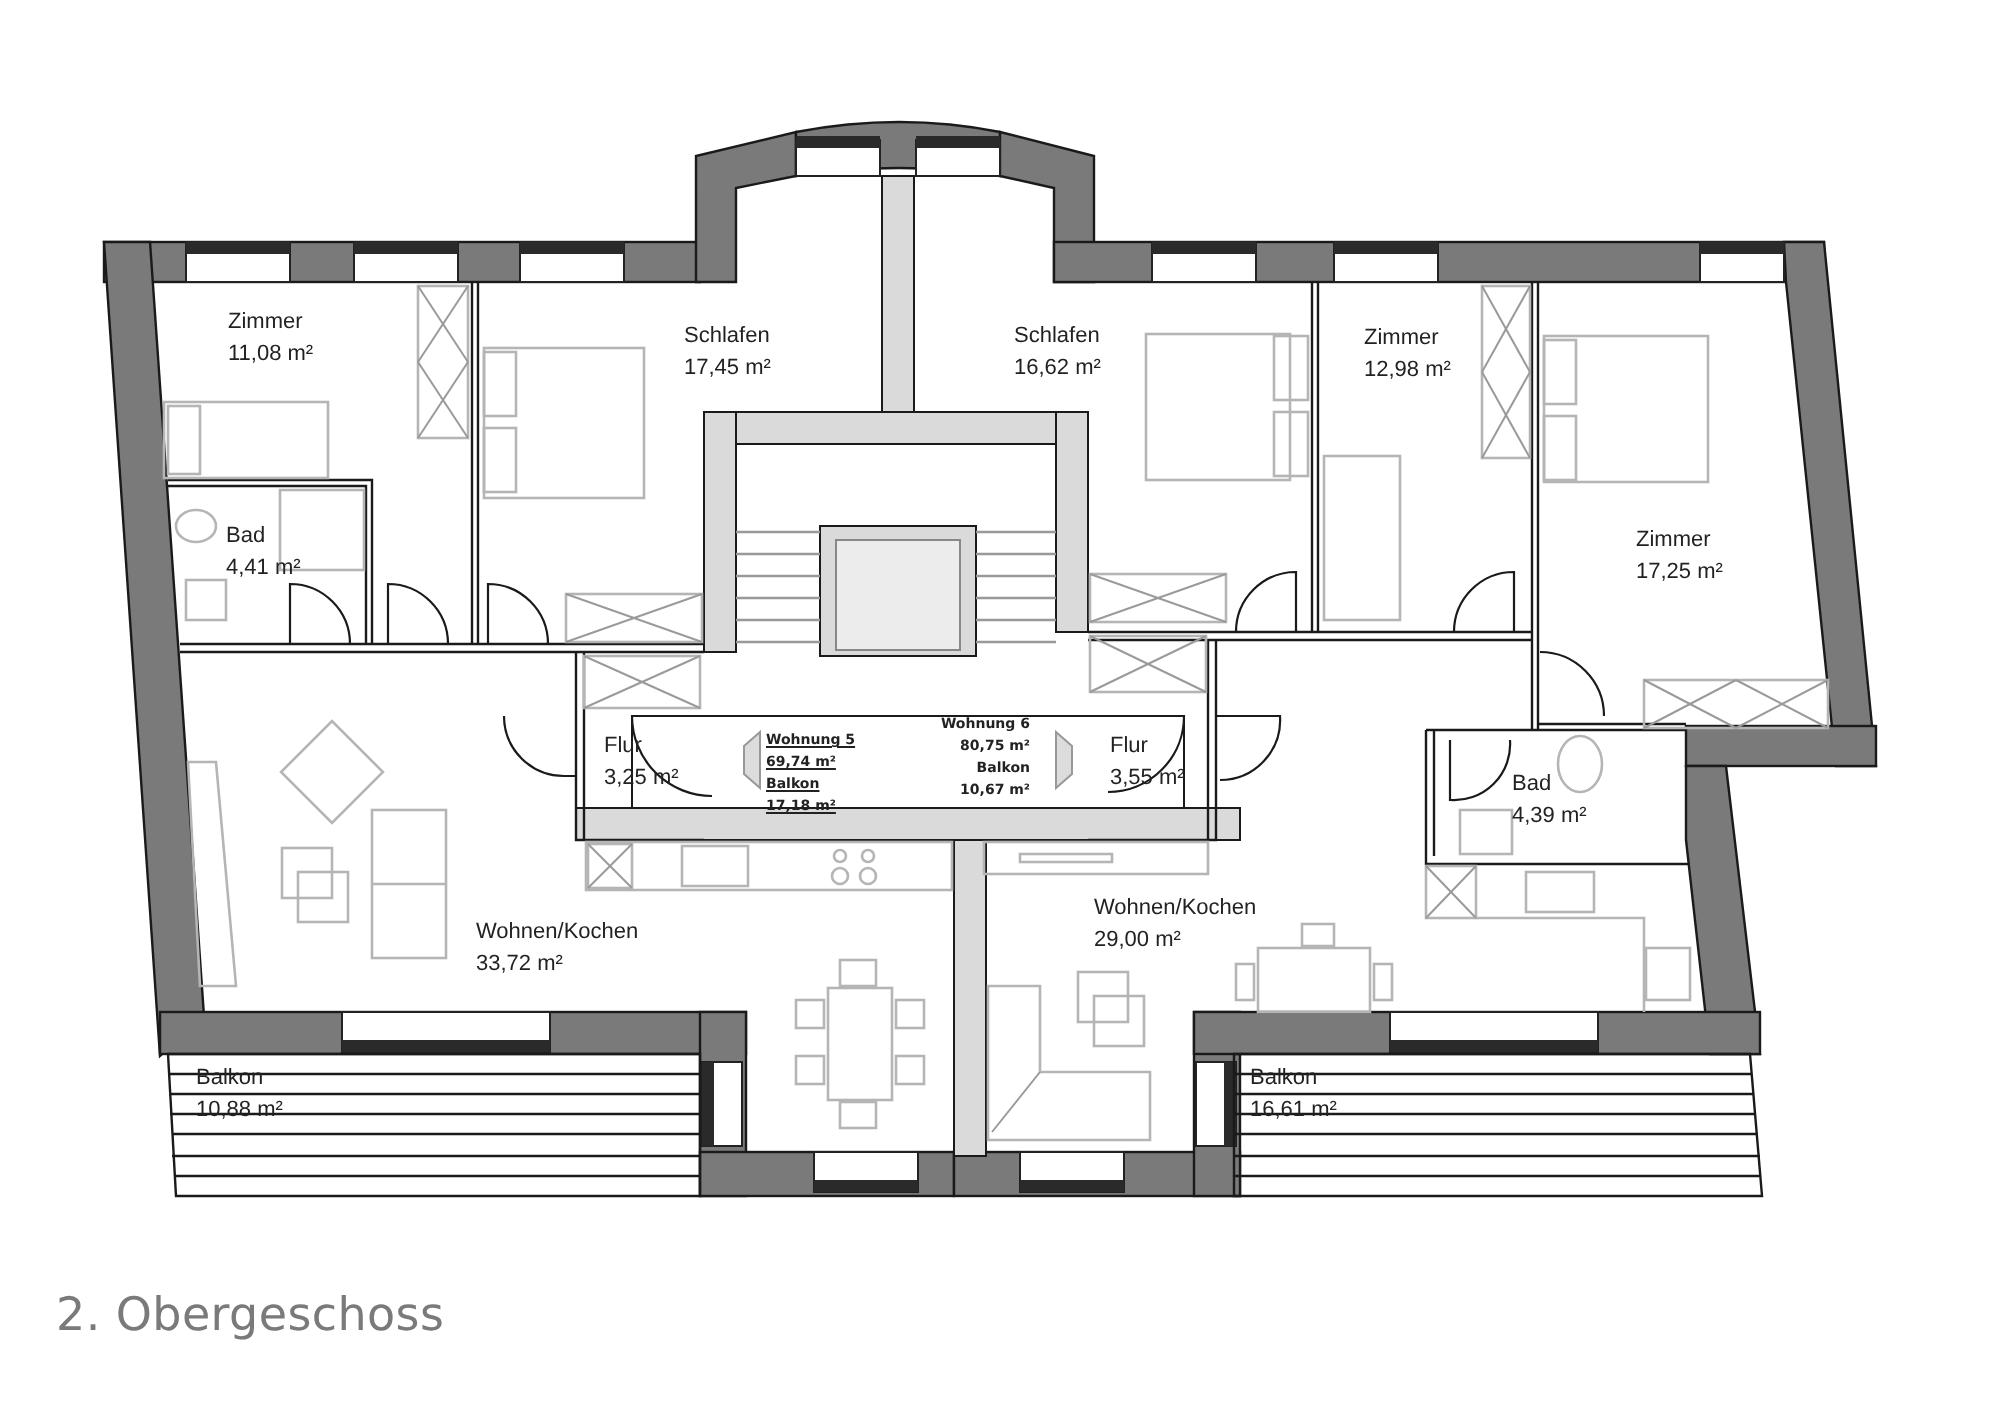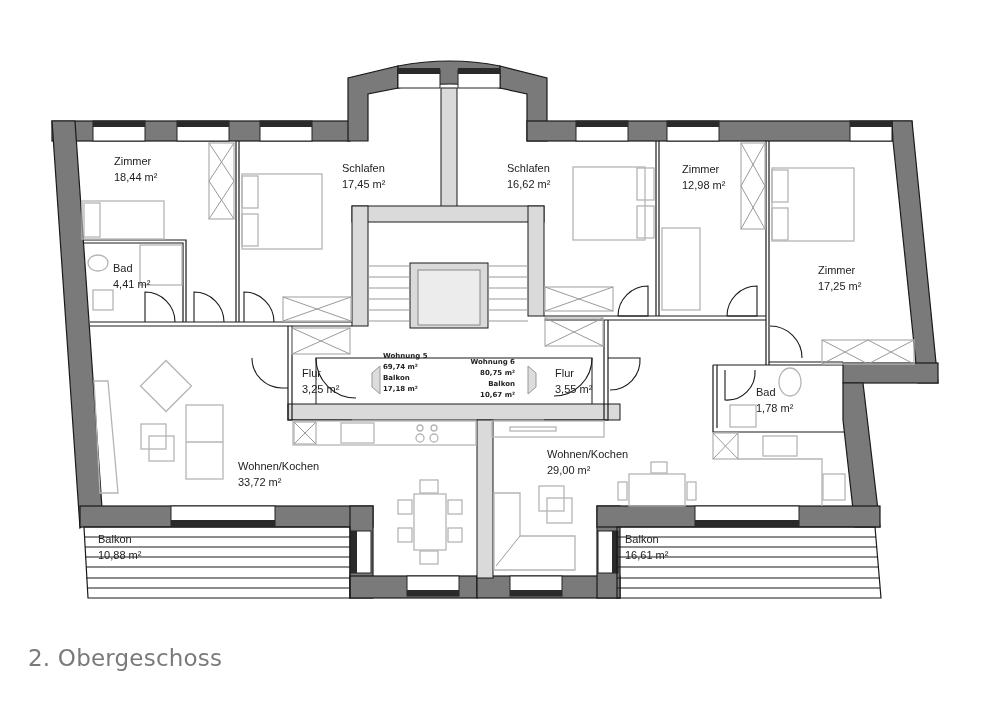--- a/index.html
+++ b/index.html
@@ -257,21 +257,21 @@
       <rect class="furn" x="687" y="482" width="9" height="18"></rect>
     <polygon class="furn" points="494,493 520,493 520,536 575,536 575,570 494,570"></polygon>
     <line class="furnd" x1="520" y1="536" x2="496" y2="566"></line>
     <rect class="furn" x="539" y="486" width="25" height="25"></rect>
       <rect class="furn" x="547" y="498" width="25" height="25"></rect>
   </g>
 </svg>
 
 <div class="lbl" style="left:114px;top:153px;">
   <span>Zimmer</span>
-  <span>18,44 m²</span>
+  <span>11,08 m²</span>
 </div>
 <div class="lbl" style="left:342px;top:160px;">
   <span>Schlafen</span>
   <span>17,45 m²</span>
 </div>
 <div class="lbl" style="left:113px;top:260px;">
   <span>Bad</span>
   <span>4,41 m²</span>
 </div>
 <div class="lbl" style="left:302px;top:365px;">
@@ -297,32 +297,32 @@
 <div class="lbl" style="left:818px;top:262px;">
   <span>Zimmer</span>
   <span>17,25 m²</span>
 </div>
 <div class="lbl" style="left:555px;top:365px;">
   <span>Flur</span>
   <span>3,55 m²</span>
 </div>
 <div class="lbl" style="left:756px;top:384px;">
   <span>Bad</span>
-  <span>1,78 m²</span>
+  <span>4,39 m²</span>
 </div>
 <div class="lbl" style="left:547px;top:446px;">
   <span>Wohnen/Kochen</span>
   <span>29,00 m²</span>
 </div>
 <div class="lbl" style="left:625px;top:531px;">
   <span>Balkon</span>
   <span>16,61 m²</span>
 </div>
 
-<div class="wlbl" style="left:383px;top:351px;">
+<div class="wlbl" style="left:383px;top:365px;text-decoration:underline;">
   <span>Wohnung 5</span>
   <span>69,74 m²</span>
   <span>Balkon</span>
   <span>17,18 m²</span>
 </div>
 <div class="wlbl right" style="left:470px;top:357px;width:45px;">
   <span>Wohnung 6</span>
   <span>80,75 m²</span>
   <span>Balkon</span>
   <span>10,67 m²</span>

